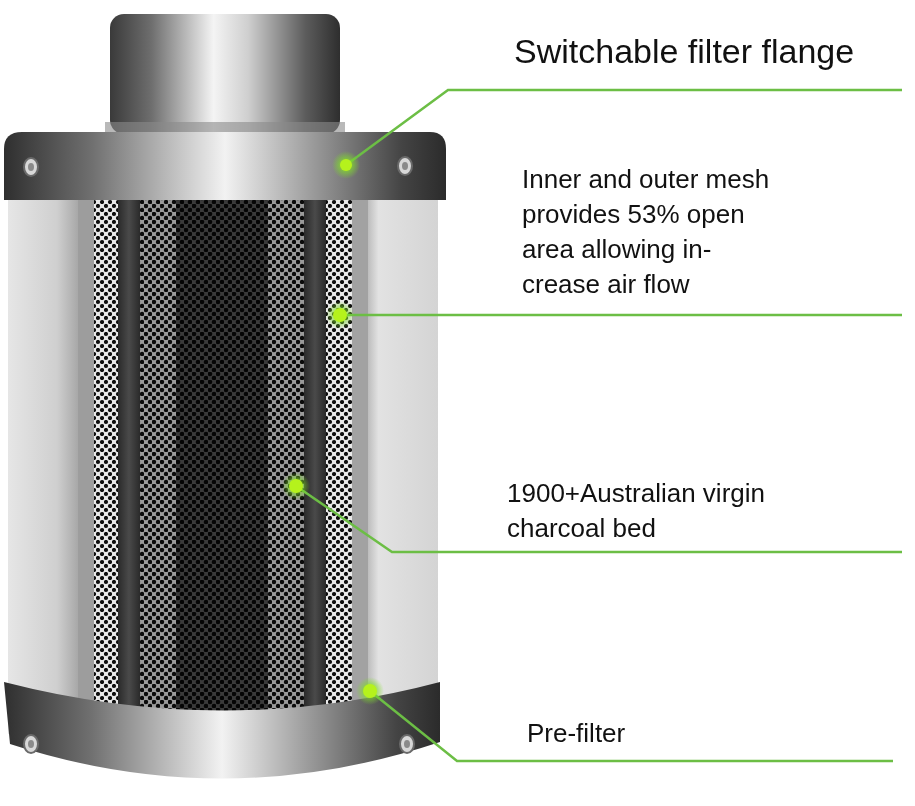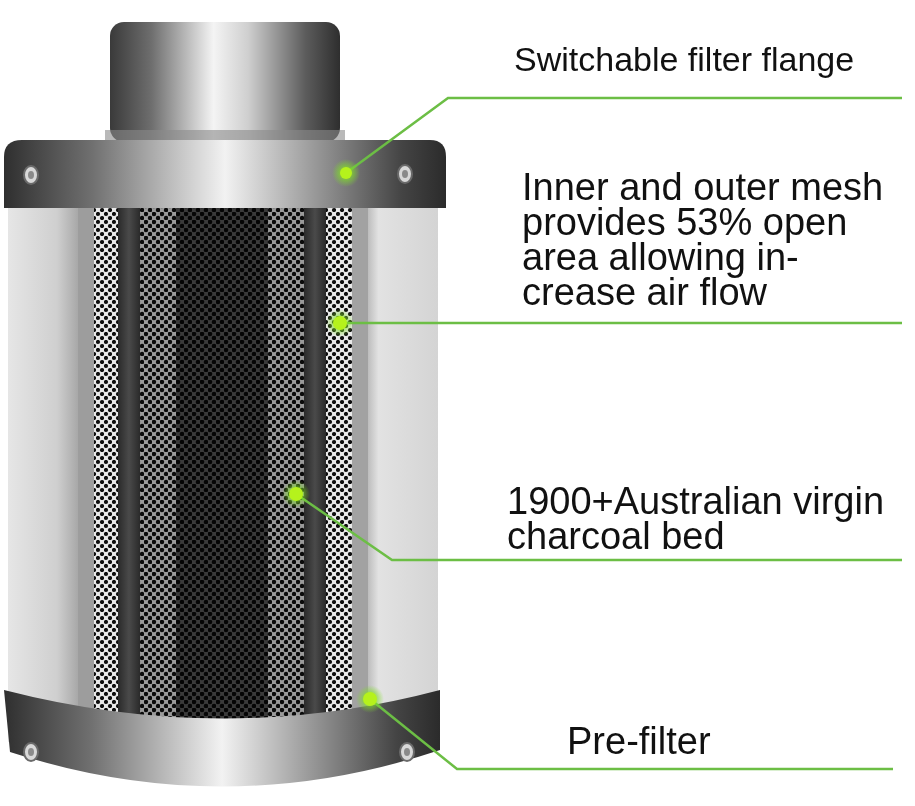--- a/index.html
+++ b/index.html
@@ -1,20 +1,20 @@
 <!DOCTYPE html>
 <html><head>
 <meta charset="utf-8">
 <style>
   html, body { margin:0; padding:0; background:#ffffff; }
   body { width:915px; height:806px; position:relative; overflow:hidden; font-family:"Liberation Sans", sans-serif; }
-  .stage { position:absolute; left:0; top:12px; width:915px; height:585px; }
+  .stage { position:absolute; left:0; top:4px; width:915px; height:585px; }
   .label {
     position:absolute; color:#111111; font-family:"Liberation Sans", sans-serif;
-    font-size:38px; line-height:35px; white-space:pre-line; letter-spacing:0px;
+    font-size:26px; line-height:35px; white-space:pre-line; letter-spacing:0px;
   }
   svg.art { position:absolute; left:0; top:0; }
 </style>
 </head>
 <body>
 
 <div class="stage">
 
   <svg class="art" width="915" height="806" viewBox="0 0 915 806">
     <defs>
@@ -126,15 +126,15 @@
     </g>
   </svg>
 
   <div class="label" style="left:514px; top:30px; font-size:34px;">Switchable filter flange</div>
   <div class="label" style="left:522px; top:158px; line-height:35px;">Inner and outer mesh
 provides 53% open
 area allowing in-
 crease air flow</div>
   <div class="label" style="left:507px; top:472px; line-height:35px;">1900+Australian virgin
 charcoal bed</div>
-  <div class="label" style="left:527px; top:712px;margin-left:40px;">Pre-filter</div>
+  <div class="label" style="left:527px; top:712px;">Pre-filter</div>
 
 </div>
 
 </body></html>

